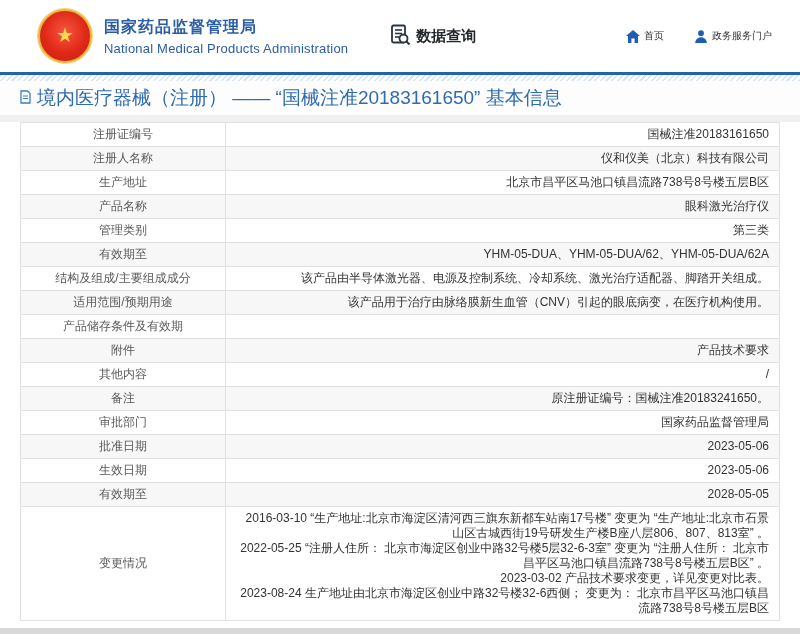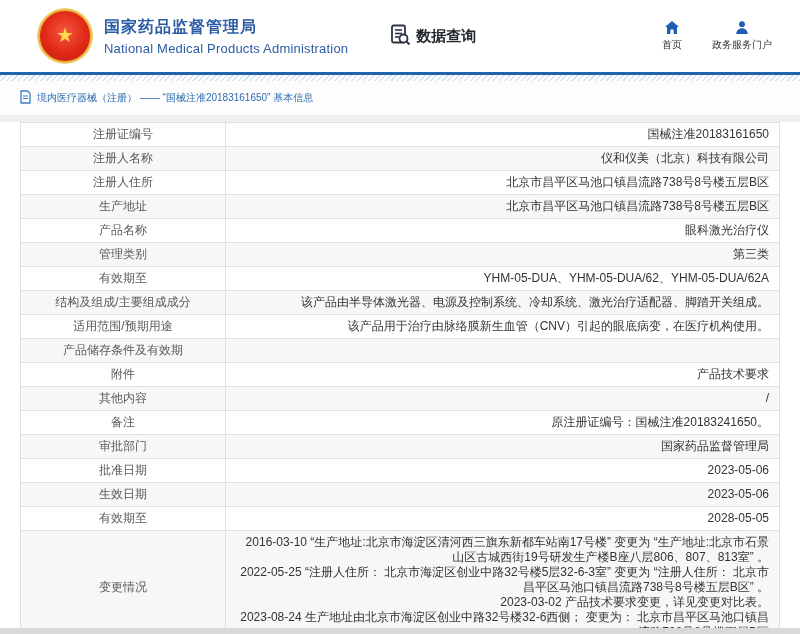--- a/index.html
+++ b/index.html
@@ -12,31 +12,31 @@
             background:radial-gradient(circle at 50% 42%, #f6573f 0%, #e02817 55%, #c81f10 100%);
             border:2px solid #e9b43a; display:flex; align-items:center; justify-content:center;
             box-shadow:0 0 0 1px #f3d27a; }
   .emblem .star { color:#ffd84d; font-size:20px; line-height:1; transform:translateY(-1px); }
   .title-block { margin-left:12px; }
   .cn-title { color:#2b5ca6; font-size:16px; font-weight:bold; letter-spacing:1px; }
   .en-title { color:#2b5ca6; font-size:13px; margin-top:3px; letter-spacing:0.2px; }
   .data-query { margin-left:42px; display:flex; align-items:center; gap:5px;
                 color:#23282e; font-size:15px; font-weight:600; cursor:pointer; }
   .header-nav { margin-left:auto; display:flex; gap:30px; margin-right:28px; }
-  .nav-item { display:flex; flex-direction:column; align-items:center; gap:4px; cursor:pointer; }
+  .nav-item { display:flex; flex-direction:row; align-items:center; gap:4px; cursor:pointer; }
   .nav-item svg { display:block; }
   .nav-label { font-size:10px; color:#333; white-space:nowrap; }
 
   .header-line { height:3px; background:#2263ac; }
   .header-hatch { height:6px;
       background:repeating-linear-gradient(135deg,#d7e4f1 0 1.5px,#ffffff 1.5px 4px); }
 
   
   .breadcrumb { height:34px; display:flex; align-items:center; gap:6px; padding-left:20px;
-                background:#fdfdfd; color:#2e6bb0; font-size:10px;text-align:right; }
+                background:#fdfdfd; color:#2e6bb0; font-size:19px;text-align:right; }
   .gap-strip { height:7px; background:#f0f0f0; }
 
   
   .info-table { width:760px; margin:0 20px; border-collapse:collapse; table-layout:fixed;
                 font-size:12px; color:#333; border:1px solid #d6d6d6; }
   .info-table tr:nth-child(even) { background:#f7f7f7; }
   .info-table td { border:1px solid #e0e0e0; padding:4px 10px; line-height:15px; vertical-align:middle; }
   td.flabel { width:205px; text-align:center; color:#595959; }
   td.fvalue { text-align:right; word-break:break-all; }
   .multiline { white-space:pre-line; line-height:16px; padding-top:5px; padding-bottom:5px; }
@@ -106,24 +106,20 @@
   <tbody>
     <tr>
       <td class="flabel">注册证编号</td>
       <td class="fvalue">国械注准20183161650</td>
     </tr>
     <tr>
       <td class="flabel">注册人名称</td>
       <td class="fvalue">仪和仪美（北京）科技有限公司</td>
     </tr>
     <tr>
-      <td class="flabel">注册人住所</td>
-      <td class="fvalue">北京市昌平区马池口镇昌流路738号8号楼五层B区</td>
-    </tr>
-    <tr>
       <td class="flabel">生产地址</td>
       <td class="fvalue">北京市昌平区马池口镇昌流路738号8号楼五层B区</td>
     </tr>
     <tr>
       <td class="flabel">产品名称</td>
       <td class="fvalue">眼科激光治疗仪</td>
     </tr>
     <tr>
       <td class="flabel">管理类别</td>
       <td class="fvalue">第三类</td>

